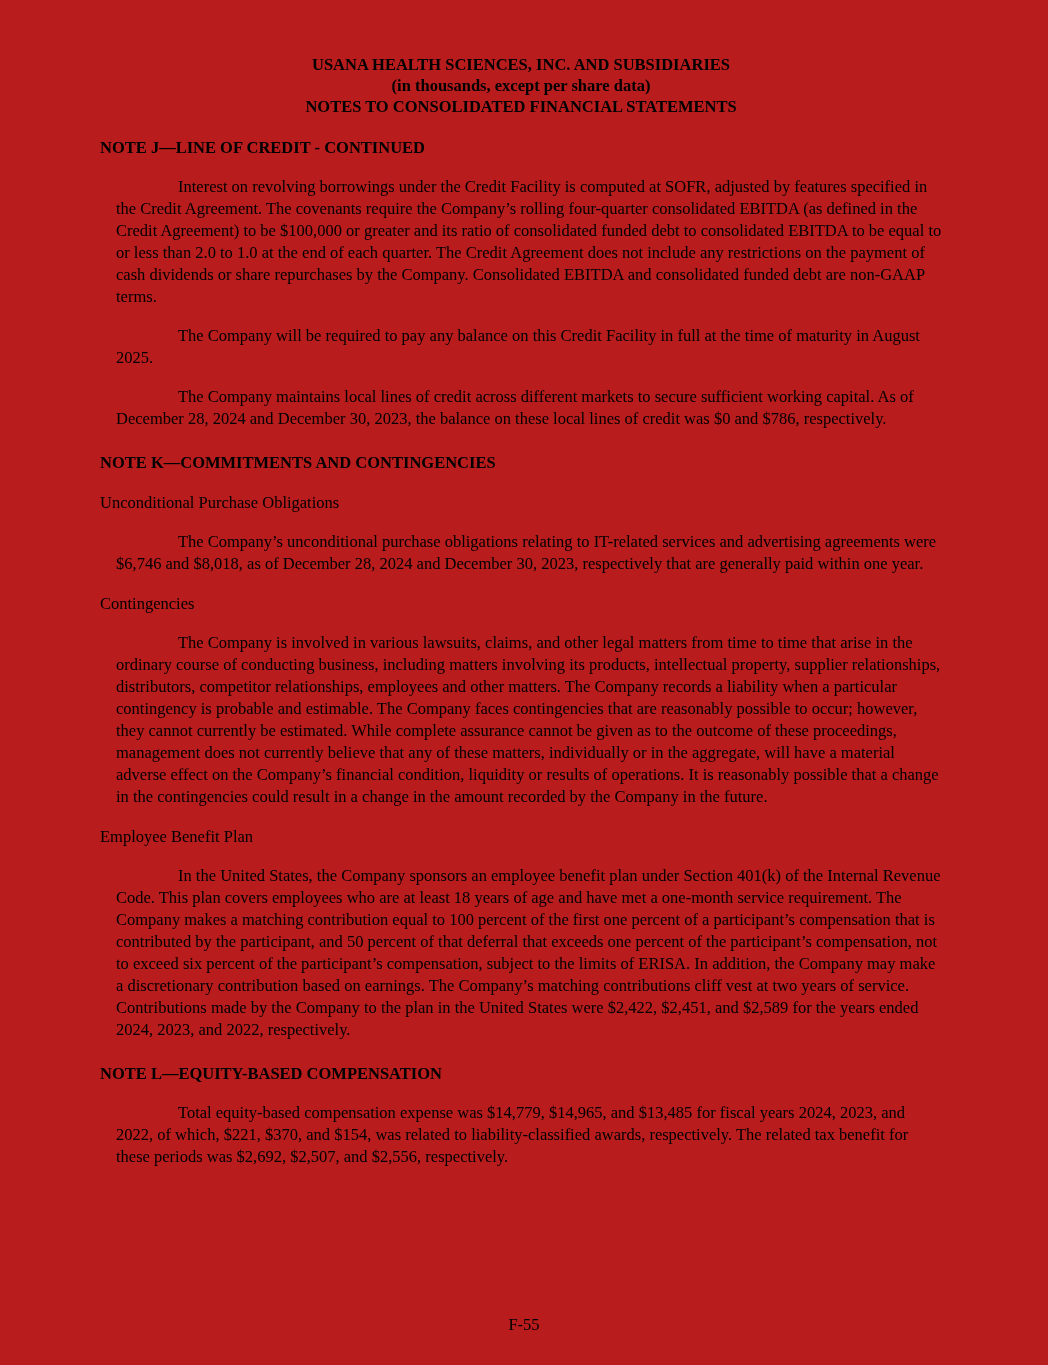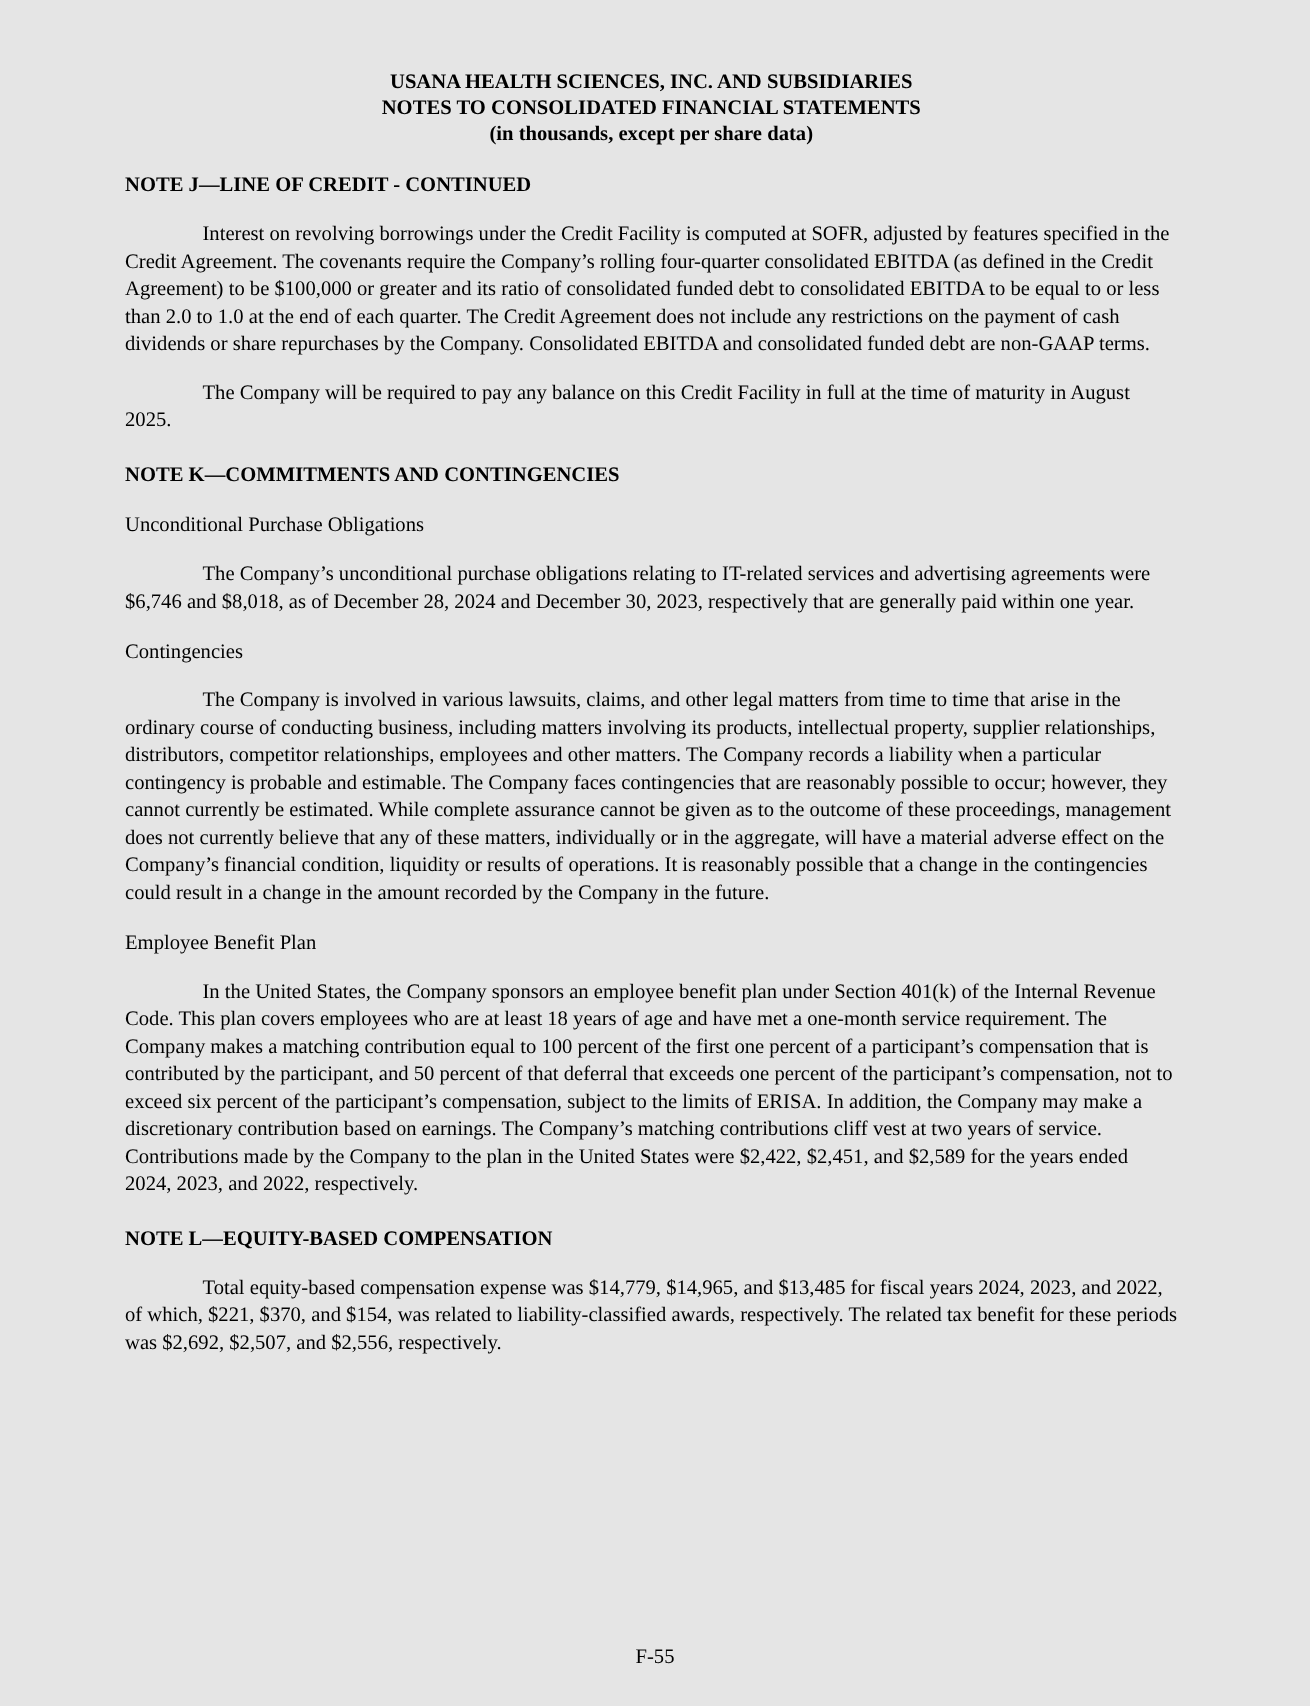--- a/index.html
+++ b/index.html
@@ -4,21 +4,21 @@
 <style>
   html, body {
     margin: 0;
     padding: 0;
     background: #ffffff;
   }
   .page {
     position: relative;
     width: 1048px;
     height: 1365px;
-    background: #e5e5e5;
+    background: #b91c1c;
     color: #000000;
     font-family: "Liberation Serif", "DejaVu Serif", serif;
     font-size: 16.5px;
     line-height: 22px;
     overflow: hidden;
   }
   .content {
     position: absolute;
     left: 100px;
     top: 54px;
@@ -32,21 +32,21 @@
     line-height: 21px;
   }
   .note-heading {
     font-weight: bold;
     margin-top: 22px;
   }
   .note-heading.first {
     margin-top: 20px;
   }
   p.body-para {
-    margin: 17px 0 0 0;
+    margin: 17px 0 0 16px;
     text-indent: 62px;
     text-align: left;
   }
   .subheading {
     margin-top: 18px;
   }
   .page-footer {
     position: absolute;
     left: 0;
     top: 1314px;
@@ -55,27 +55,28 @@
   }
 </style>
 </head>
 <body>
 
 <div class="page">
   <div class="content">
 
     <div class="doc-header">
       <div>USANA HEALTH SCIENCES, INC. AND SUBSIDIARIES</div>
+      <div>(in thousands, except per share data)</div>
       <div>NOTES TO CONSOLIDATED FINANCIAL STATEMENTS</div>
-      <div>(in thousands, except per share data)</div>
     </div>
 
     <div class="note-heading first">NOTE J—LINE OF CREDIT - CONTINUED</div>
     <p class="body-para">Interest on revolving borrowings under the Credit Facility is computed at SOFR, adjusted by features specified in the Credit Agreement. The covenants require the Company’s rolling four-quarter consolidated EBITDA (as defined in the Credit Agreement) to be $100,000 or greater and its ratio of consolidated funded debt to consolidated EBITDA to be equal to or less than 2.0 to 1.0 at the end of each quarter. The Credit Agreement does not include any restrictions on the payment of cash dividends or share repurchases by the Company. Consolidated EBITDA and consolidated funded debt are non-GAAP terms.</p>
     <p class="body-para">The Company will be required to pay any balance on this Credit Facility in full at the time of maturity in August 2025.</p>
+    <p class="body-para">The Company maintains local lines of credit across different markets to secure sufficient working capital. As of December 28, 2024 and December 30, 2023, the balance on these local lines of credit was $0 and $786, respectively.</p>
 
     <div class="note-heading">NOTE K—COMMITMENTS AND CONTINGENCIES</div>
 
     <div class="subheading">Unconditional Purchase Obligations</div>
     <p class="body-para">The Company’s unconditional purchase obligations relating to IT-related services and advertising agreements were $6,746 and $8,018, as of December 28, 2024 and December 30, 2023, respectively that are generally paid within one year.</p>
 
     <div class="subheading">Contingencies</div>
     <p class="body-para">The Company is involved in various lawsuits, claims, and other legal matters from time to time that arise in the ordinary course of conducting business, including matters involving its products, intellectual property, supplier relationships, distributors, competitor relationships, employees and other matters. The Company records a liability when a particular contingency is probable and estimable. The Company faces contingencies that are reasonably possible to occur; however, they cannot currently be estimated. While complete assurance cannot be given as to the outcome of these proceedings, management does not currently believe that any of these matters, individually or in the aggregate, will have a material adverse effect on the Company’s financial condition, liquidity or results of operations. It is reasonably possible that a change in the contingencies could result in a change in the amount recorded by the Company in the future.</p>
 
     <div class="subheading">Employee Benefit Plan</div>

